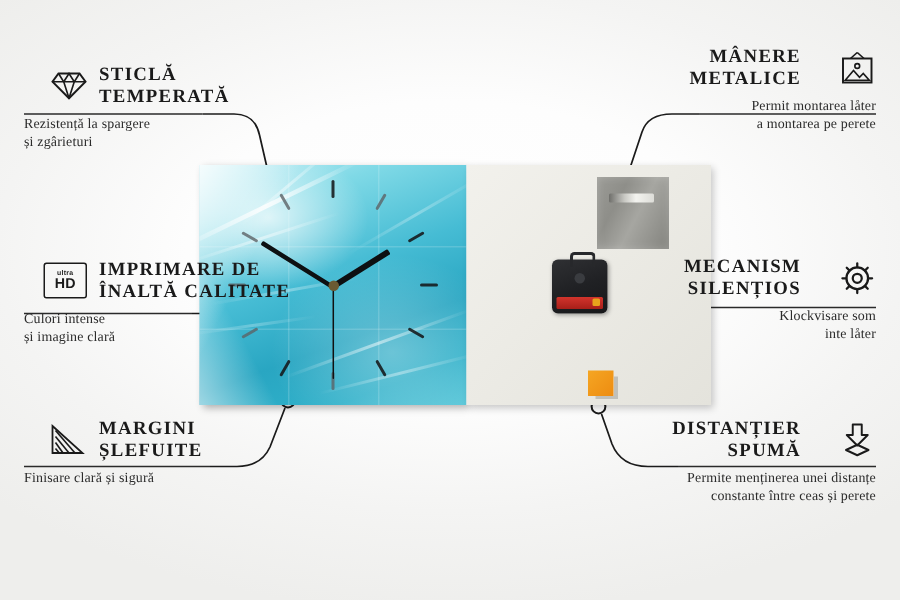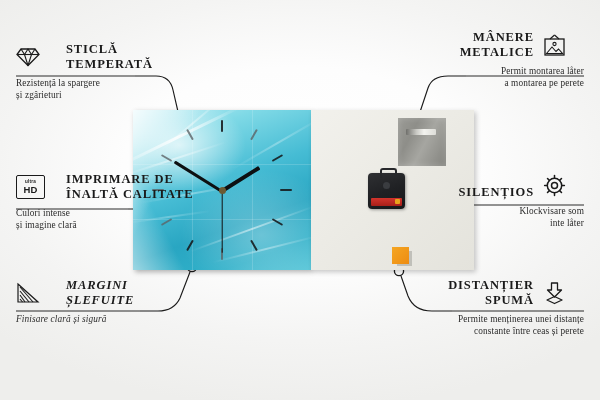--- a/index.html
+++ b/index.html
@@ -239,21 +239,21 @@
     margin-top: 4px;
     letter-spacing: 0.12px;
   }
 
   .callout-icon {
     flex: 0 0 auto;
     width: 42px;
     height: 26px;
     display: flex;
     align-items: center;
-    justify-content: flex-start;
+    justify-content: flex-end;
     color: #1a1a1a;
   }
   .callout-icon svg { display: block; }
 
   .hd-badge {
     width: 27px;
     height: 22px;
     border: 1.4px solid #1a1a1a;
     border-radius: 2px;
     display: flex;
@@ -274,21 +274,21 @@
     font-size: 9.5px;
     font-weight: bold;
     letter-spacing: 0.2px;
     color: #1a1a1a;
     margin-top: 0.5px;
   }
 
   
   #callout-glass   { left: 16px;  top: 42px;  }
   #callout-print   { left: 16px;  top: 172px; }
-  #callout-edges   { left: 16px;  top: 278px; font-style: italic; }
+  #callout-edges   { left: 16px;  top: 278px; }
   #callout-hangers { left: 384px; top: 30px;  }
   #callout-silent  { left: 384px; top: 170px; }
   #callout-spacer  { left: 384px; top: 278px; }
 </style>
 </head>
 <body>
 
 <div id="infographic">
 
   <svg id="connectors" viewBox="0 0 600 400">
@@ -446,21 +446,21 @@
     </div>
     <div class="callout-desc">
       <span>Permit montarea låter</span><br>
       <span>a montarea pe perete</span>
     </div>
   </div>
 
   <div class="callout right" id="callout-silent">
     <div class="callout-head">
       <span class="callout-title">
-        <br>
+        <span>MECANISM</span><br>
         <span>SILENȚIOS</span>
       </span>
       <span class="callout-icon">
         <svg width="25" height="25" viewBox="0 0 25 25">
           <g fill="none" stroke="#1a1a1a" stroke-width="1.5" stroke-linecap="round">
             <circle cx="12.5" cy="12.5" r="7.2"></circle>
             <circle cx="12.5" cy="12.5" r="3"></circle>
             <path d="M12.5,2.6 v2.6"></path>
             <path d="M12.5,19.8 v2.6"></path>
             <path d="M2.6,12.5 h2.6"></path>

